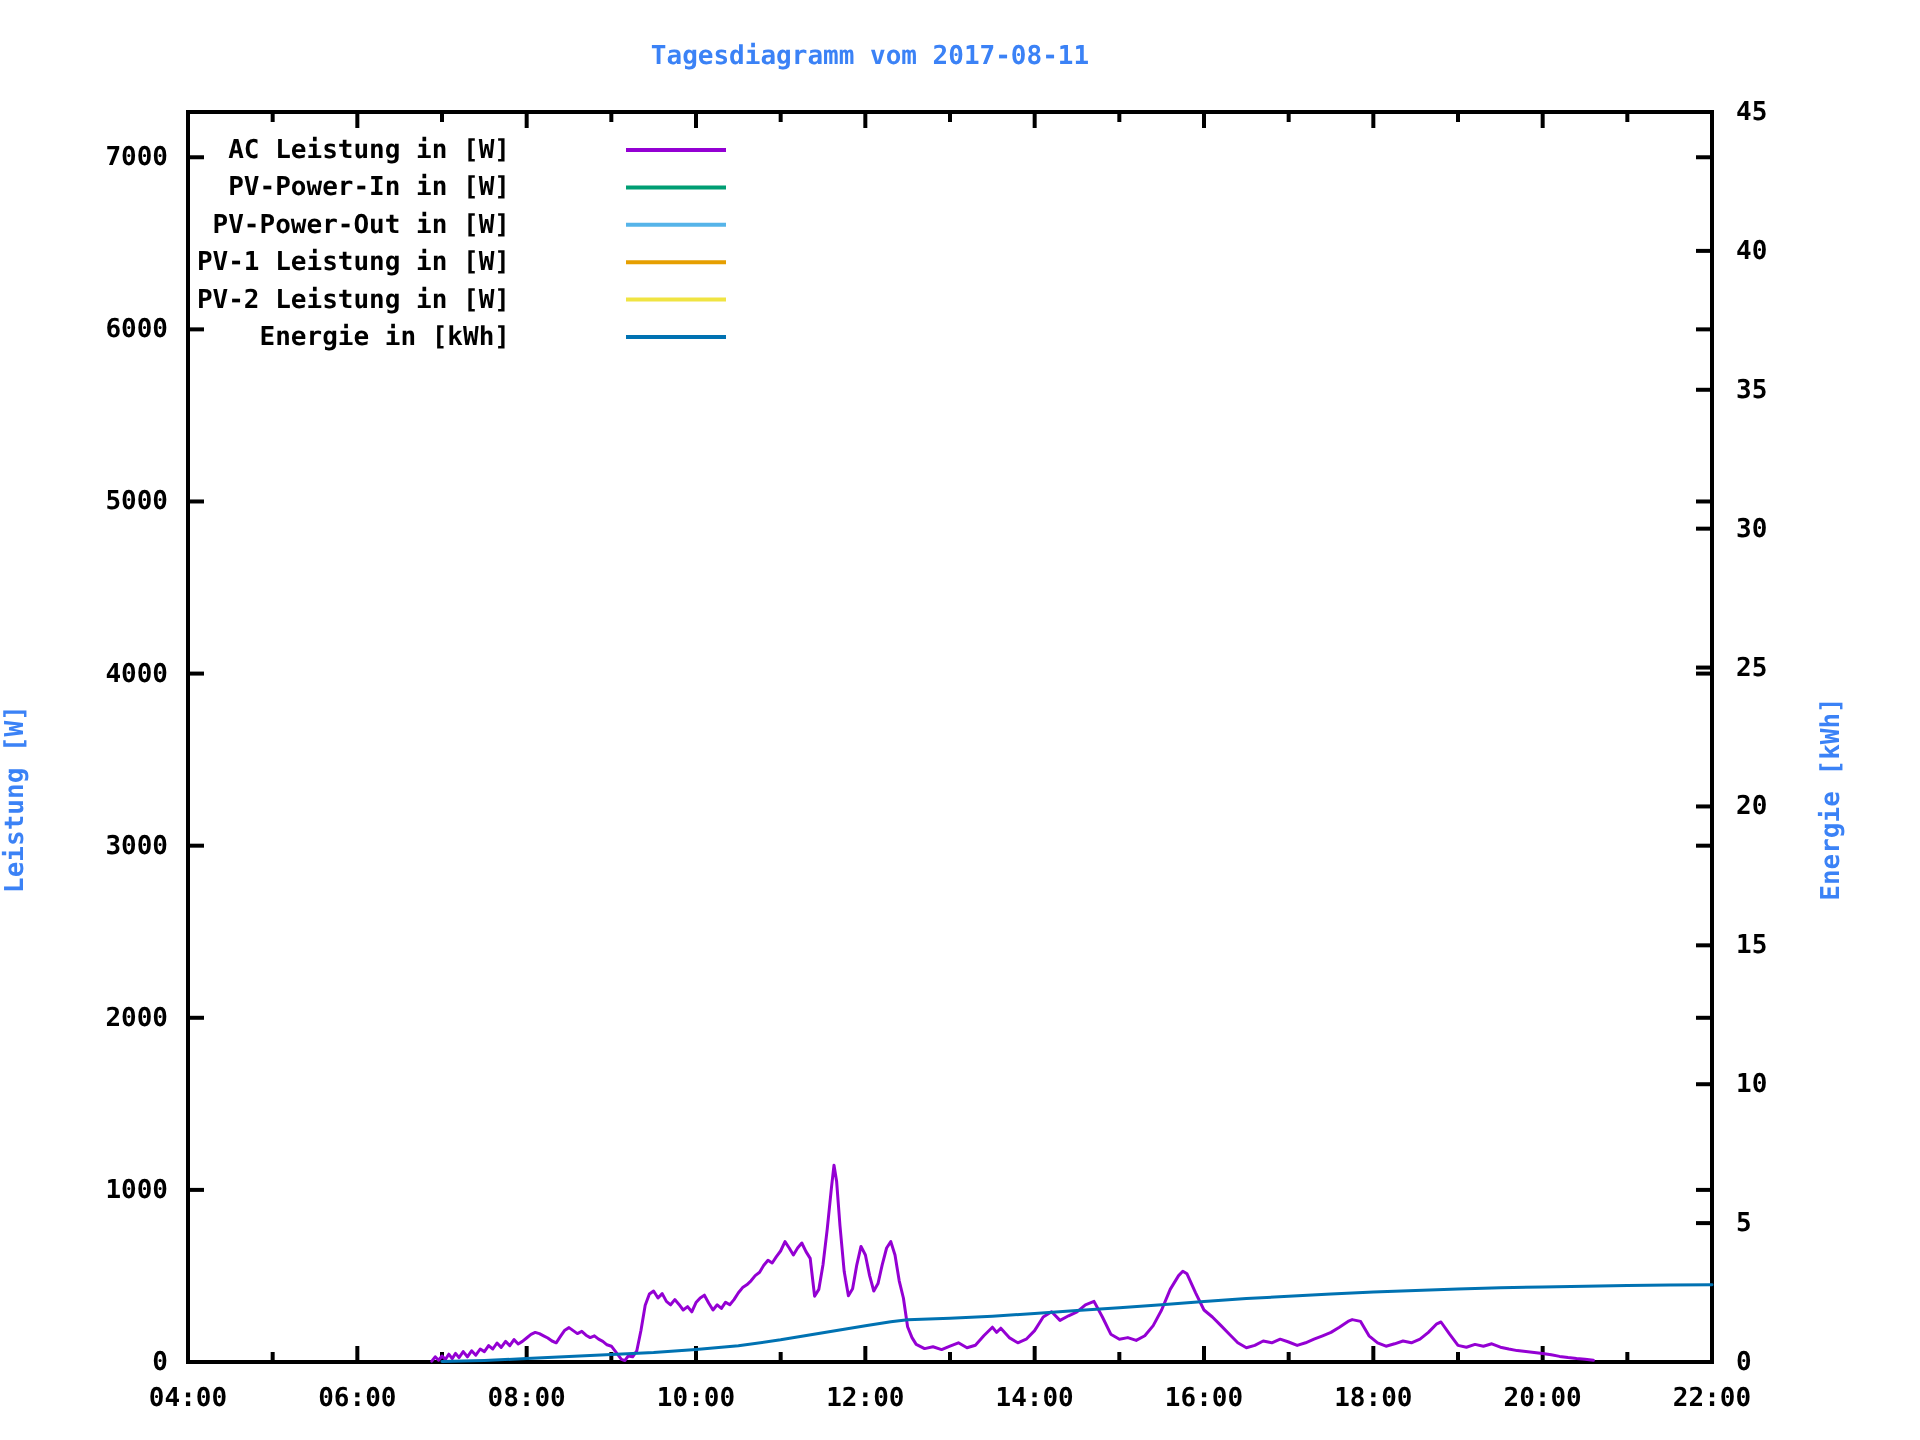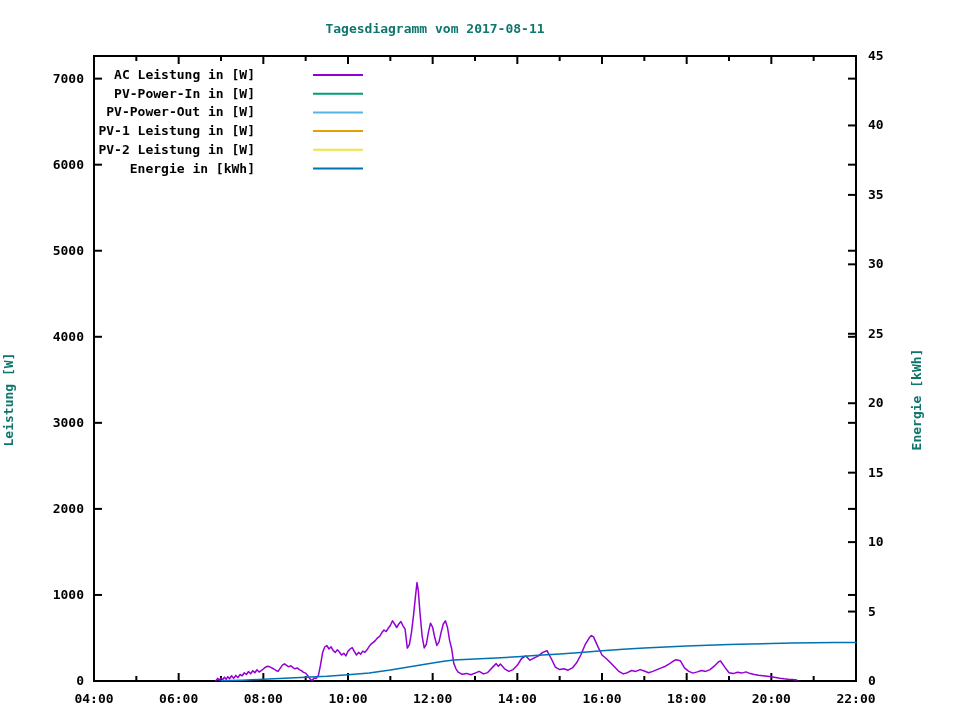--- a/index.html
+++ b/index.html
@@ -1,18 +1,18 @@
 <!DOCTYPE html>
 <html><head>
 <meta charset="utf-8">
 <style>
   html,body{margin:0;padding:0;background:#fff;}
   .stage{
     position:relative;width:960px;height:720px;background:#fff;overflow:hidden;
-    font-family:"DejaVu Sans Mono","Liberation Mono",monospace;color:#0f766e;
+    font-family:"DejaVu Sans Mono","Liberation Mono",monospace;color:#3b82f6;
   }
   .chart-title{
     position:absolute;top:21px;left:0;width:870px;text-align:center;
     font-size:13px;font-weight:bold;letter-spacing:0px;
   }
   .y-label-left{
     position:absolute;top:392px;left:-62px;width:140px;text-align:center;
     transform:rotate(-90deg);transform-origin:center;
     font-size:13px;font-weight:bold;
   }

